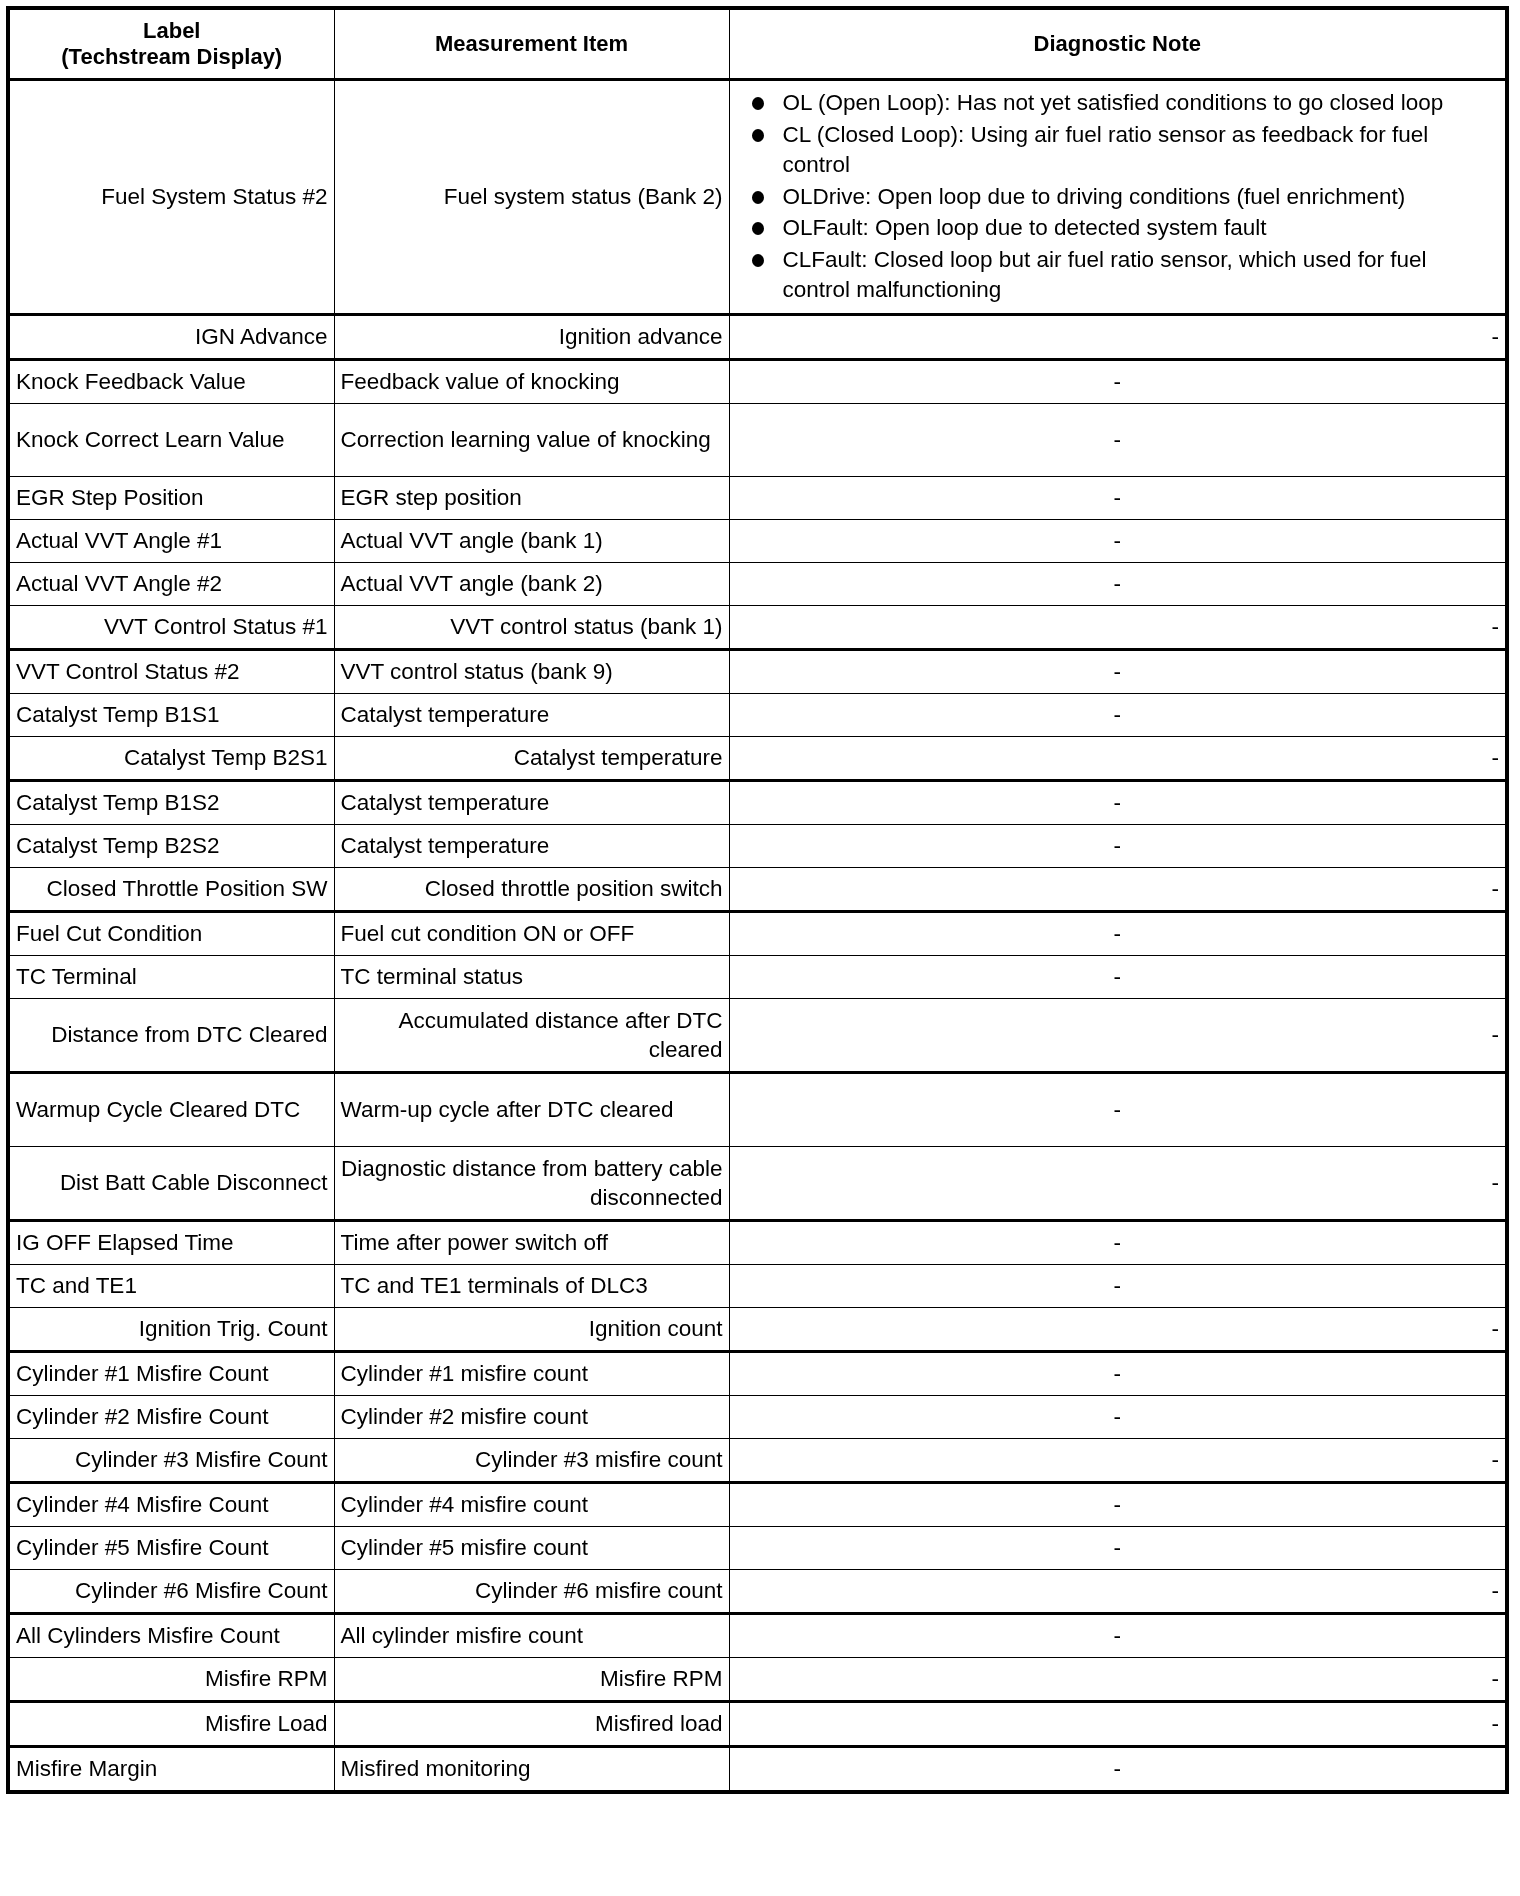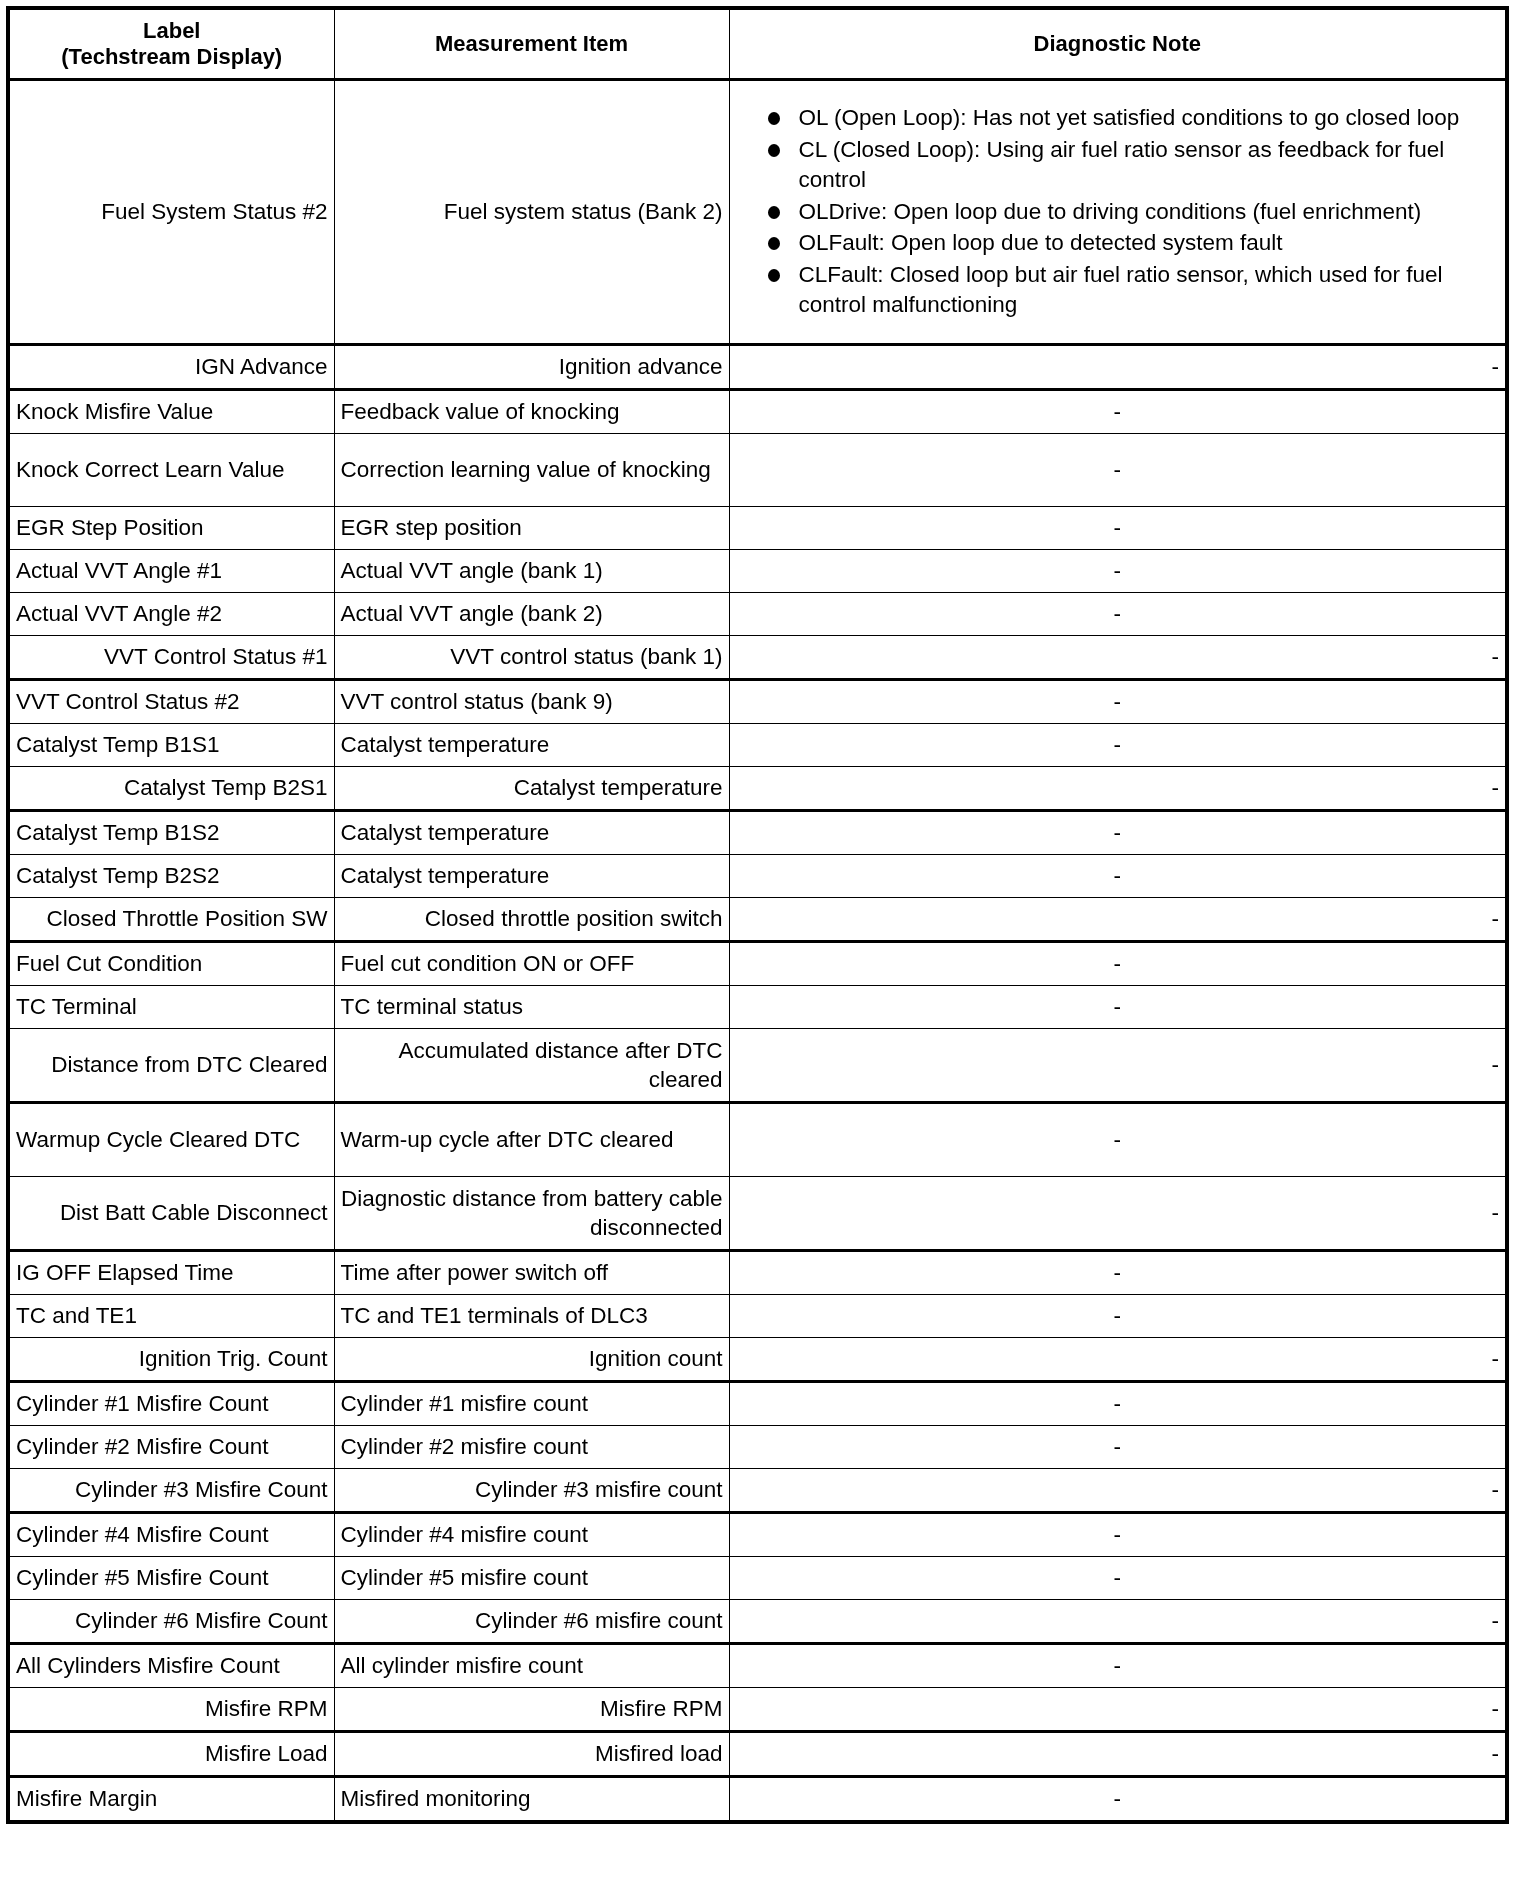--- a/index.html
+++ b/index.html
@@ -21,21 +21,21 @@
   }
   table.dm td {
     font-size: 22.5px; line-height: 29px;
     vertical-align: middle; border: 1.5px solid #000;
     padding: 2px 6px 2px 6px; height: 38px;
   }
   table.dm tr.tall td { height: 68px; }
   table.dm tr.thick td { border-bottom-width: 3px; text-align: right; }
   table.dm td.note { text-align: center; }
   table.dm td.note.list { text-align: left; padding: 6px 6px 6px 22px; }
-  ul.bullets { list-style: none; margin: 16px; padding: 0; }
+  ul.bullets { list-style: none; margin: 0; padding: 0; }
   ul.bullets li { position: relative; padding-left: 31px; line-height: 30.5px; margin: 1px 0; }
   ul.bullets li .dot {
     position: absolute; left: 0; top: 9px;
     width: 12px; height: 13px; border-radius: 50%; background: #000;
   }
 </style>
 </head>
 <body>
 
 <table class="dm">
@@ -67,21 +67,21 @@
           <li><span class="dot"></span><span>CLFault: Closed loop but air fuel ratio sensor, which used for fuel control malfunctioning</span></li>
         </ul>
       </td>
     </tr>
   <tr class="thick">
         <td>IGN Advance</td>
         <td>Ignition advance</td>
         <td class="note">-</td>
       </tr>
       <tr>
-        <td>Knock Misfire Value</td>
+        <td>Knock Feedback Value</td>
         <td>Feedback value of knocking</td>
         <td class="note">-</td>
       </tr>
       <tr class="tall">
         <td>Knock Correct Learn Value</td>
         <td>Correction learning value of knocking</td>
         <td class="note">-</td>
       </tr>
       <tr>
         <td>EGR Step Position</td>

